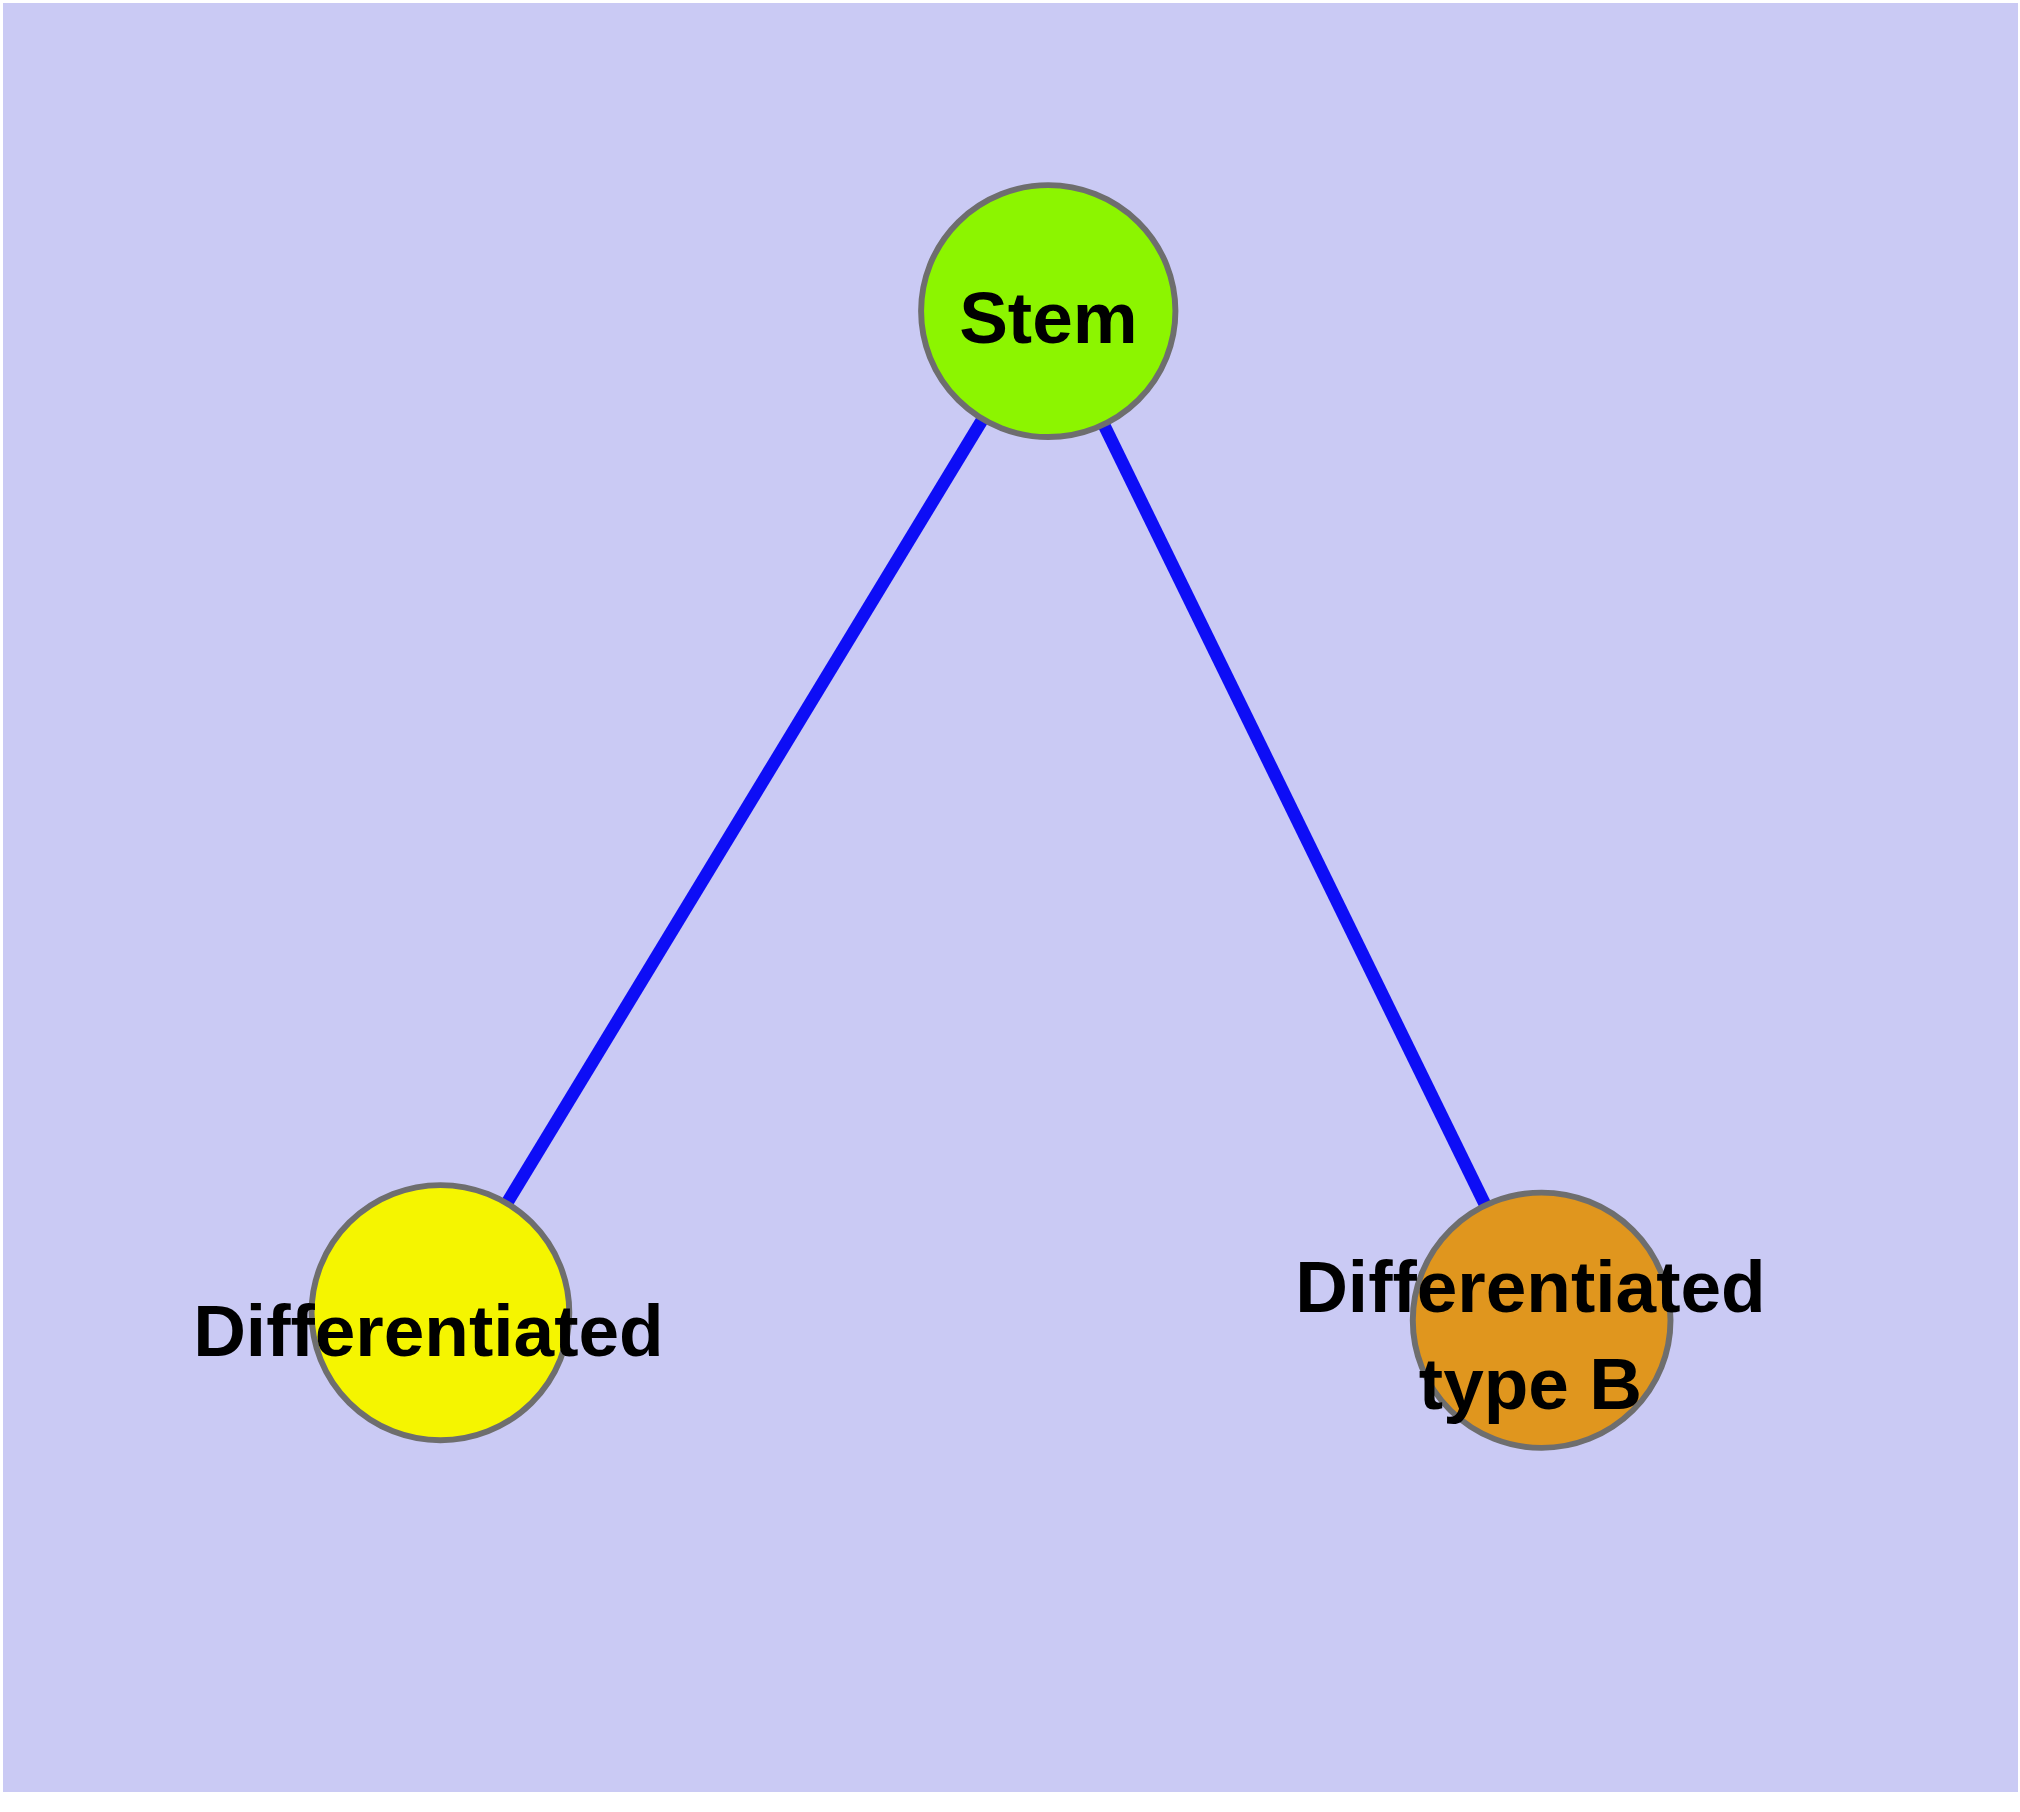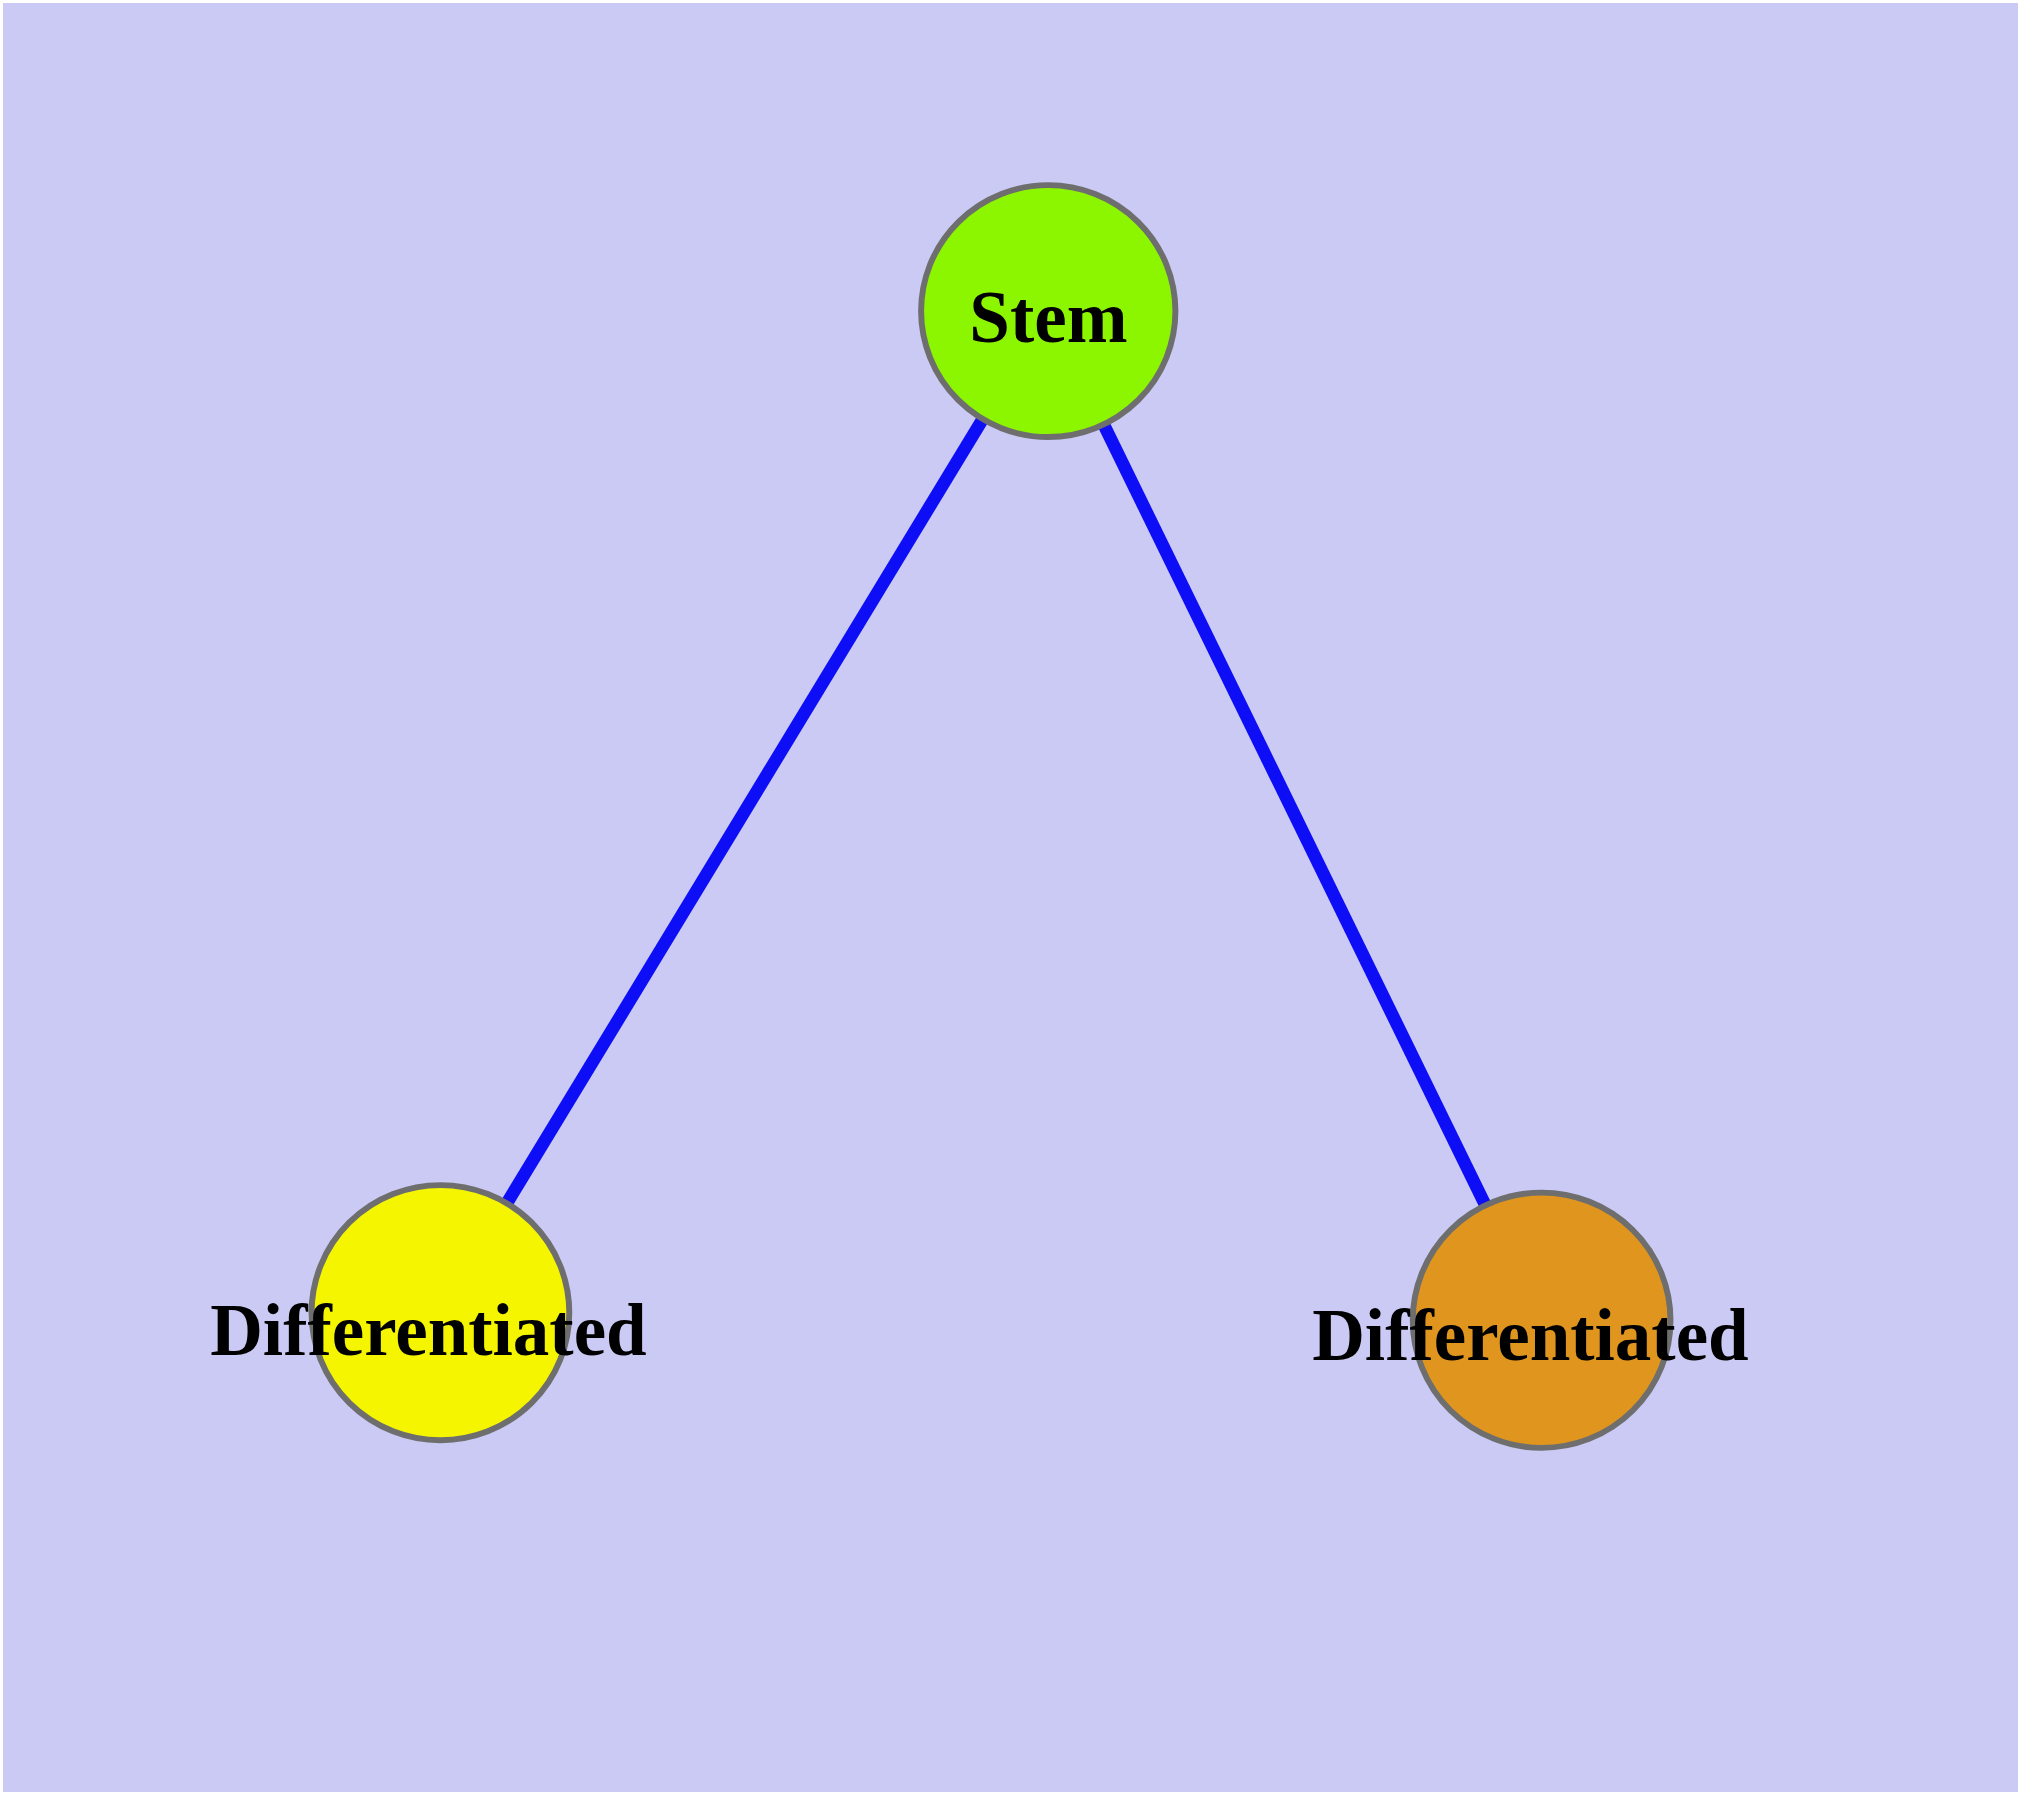--- a/index.html
+++ b/index.html
@@ -7,21 +7,20 @@
     padding: 0;
     background: var(--frame, #ffffff);
     font-family: "Liberation Sans", sans-serif;
   }
   #stage {
     position: relative;
     width: 2021px;
     height: 1795px;
     background: var(--frame, #ffffff);
     overflow: hidden;
-    font-family: Liberation Serif, serif;
   }
   #canvas {
     position: absolute;
     left: 3.4px;
     top: 3.4px;
     right: 3.4px;
     bottom: 3.4px;
     background: var(--background, #cacaf4);
   }
   #graph-svg {
@@ -77,17 +76,18 @@
     <div class="node-label" style="left:1045px; top:314px;">
       <span class="line">Stem</span>
     </div>
 
     <div class="node-label" style="left:425px; top:1327px;">
       <span class="line">Differentiated</span>
     </div>
 
     <div class="node-label" style="left:1527px; top:1332px;">
       <span class="line">Differentiated</span>
+      <span class="line">type B</span>
     </div>
 
   </div>
 </div>
 
 
 </body></html>

